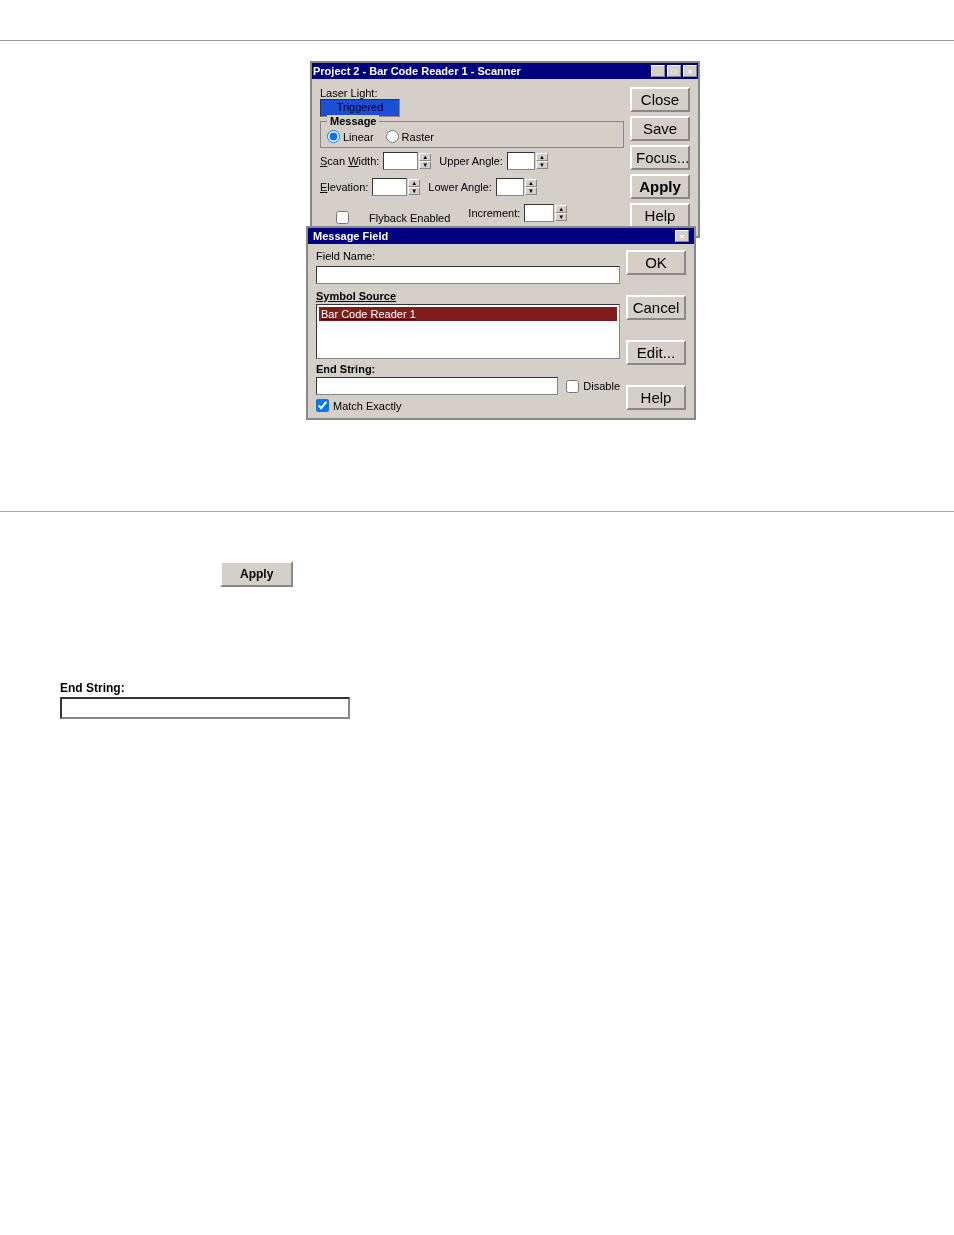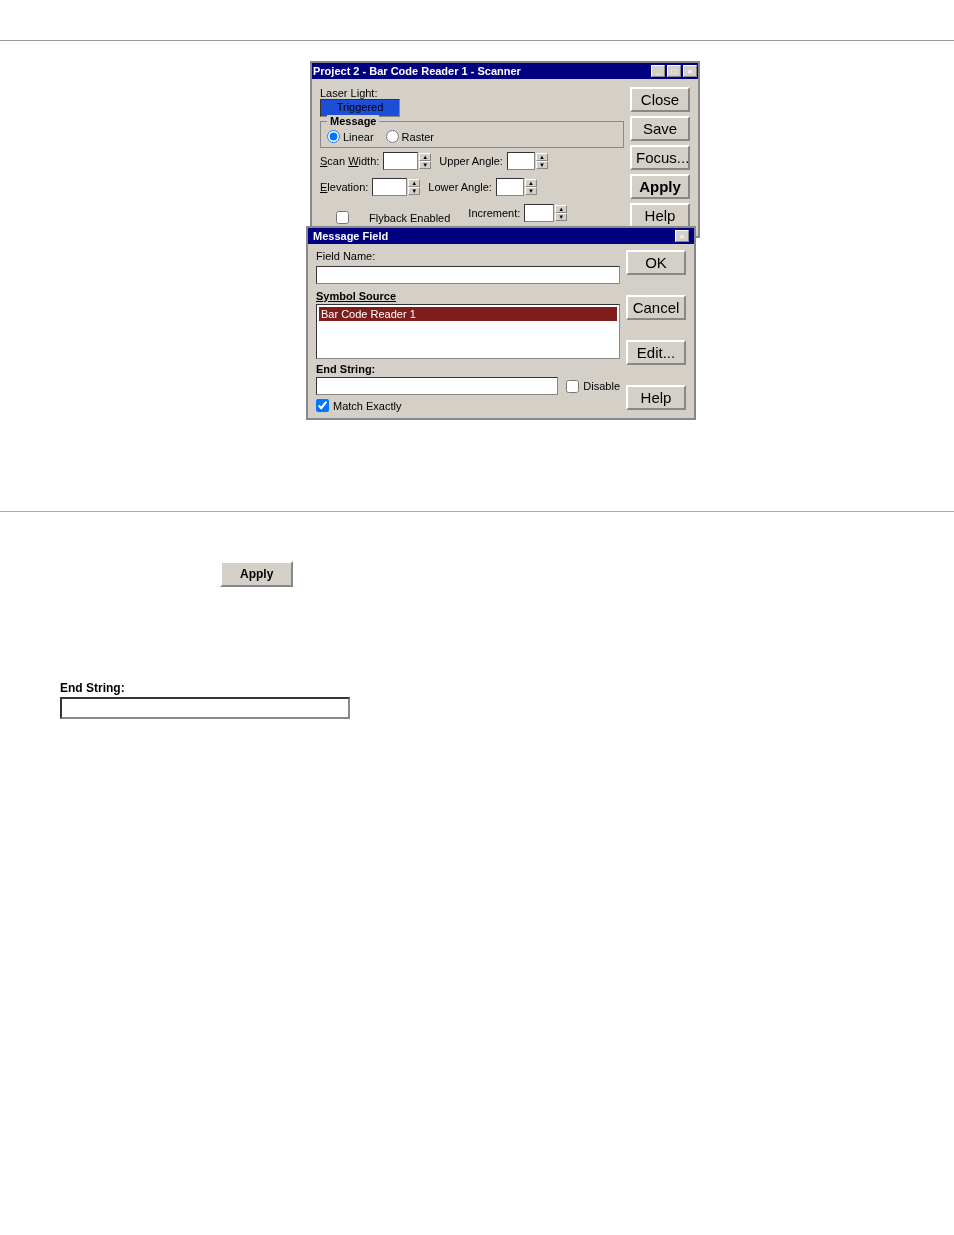--- a/index.html
+++ b/index.html
@@ -265,20 +265,21 @@
       border: 1px inset #888;
       padding: 1px 3px;
       font-size: 11px;
       height: 18px;
     }
 
     .sources-row {
       display: flex;
       gap: 8px;
       margin-bottom: 4px;
+      text-decoration: underline;
     }
 
     .source-col {
       flex: 1;
     }
 
     .source-label {
       font-size: 11px;
       font-weight: bold;
       margin-bottom: 2px;

